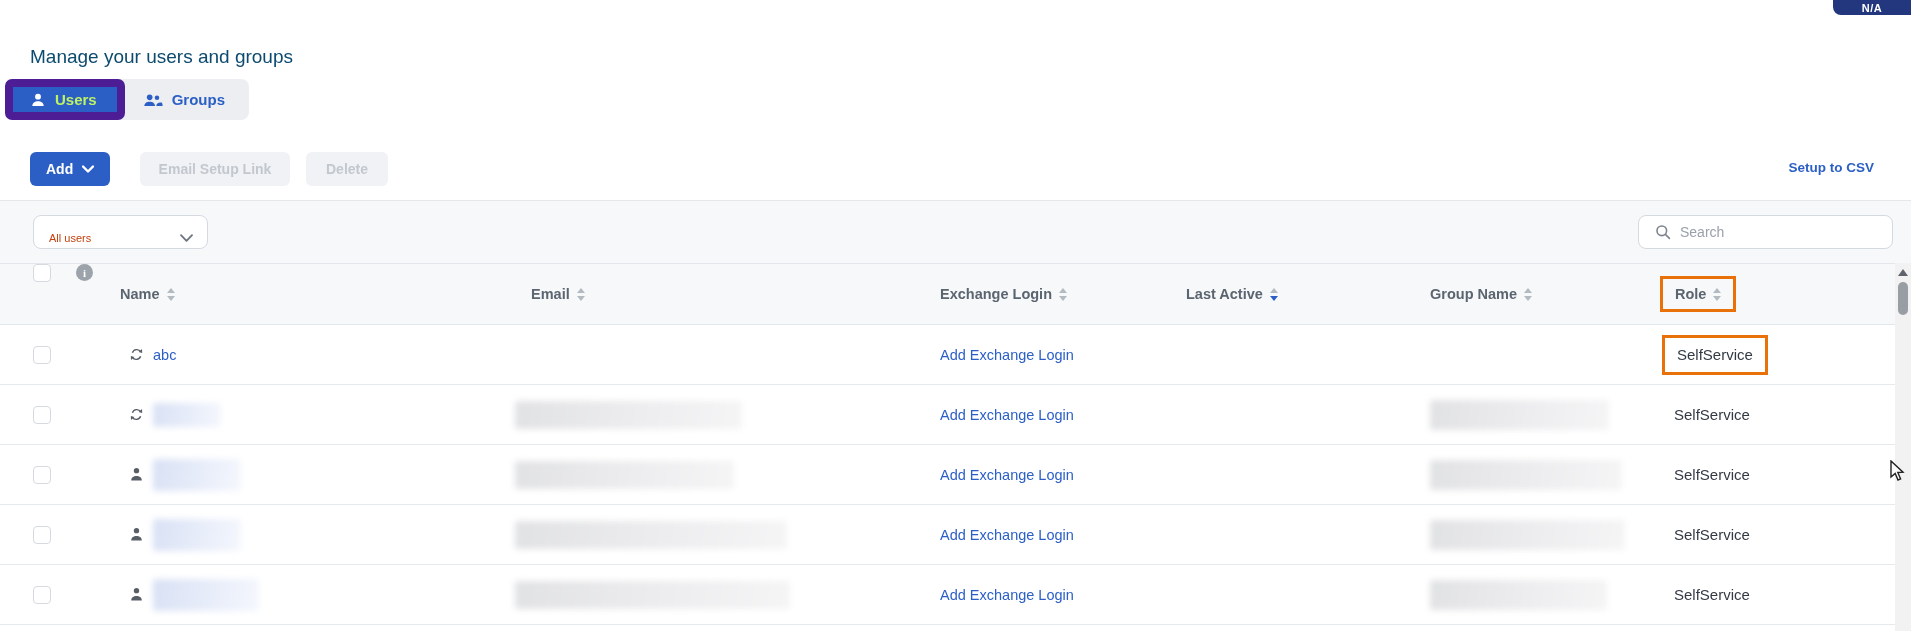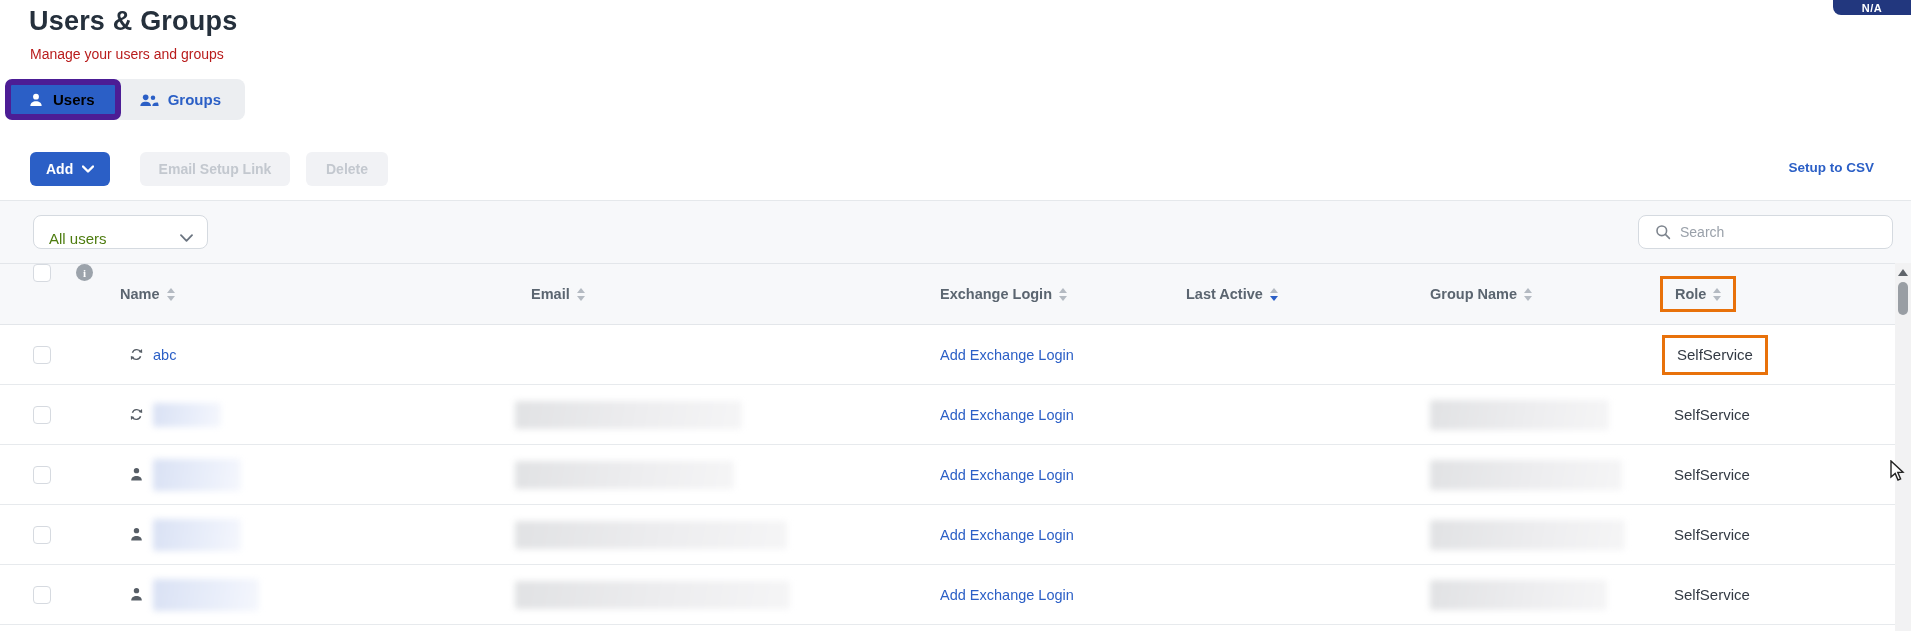--- a/index.html
+++ b/index.html
@@ -8,48 +8,48 @@
   .page { position:relative; width:1911px; height:631px; background:#fff; }
 
   
   .na-badge { position:absolute; top:0; right:0; width:78px; height:15px;
     background:#22377E; border-bottom-left-radius:8px; color:#fff;
     font-size:11px; font-weight:bold; display:flex; align-items:flex-end;
     justify-content:center; padding-bottom:1px; letter-spacing:.5px; }
 
   .page-title { position:absolute; left:29px; top:6px; font-size:27px; font-weight:bold;
     color:#25303C; letter-spacing:.2px; }
-  .page-subtitle { position:absolute; left:30px; top:46px; font-size:14px; color:#b91c1c; }
+  .page-subtitle { position:absolute; left:30px; top:46px; font-size:19px; color:#0c4a6e; }
 
   
   .tabbar { position:absolute; left:8px; top:79px; height:41px; background:#ECEEF1;
     border-radius:8px; display:flex; align-items:stretch; }
   .tab { display:flex; align-items:center; gap:9px; font-size:15px; font-weight:600;
     cursor:default; }
-  .tab-active { background:#2B5FC6; color:#000000; border:6px solid #4c1d95; border-radius:7px;
+  .tab-active { background:#2B5FC6; color:#bef264; border:8px solid #4c1d95; border-radius:7px;
     padding:0 20px 0 17px; margin-left:-3px; }
   .tab-inactive { color:#2B5FC6; padding:0 24px 0 18px; }
 
   
   .btn { position:absolute; top:152px; height:34px; border:none; border-radius:6px;
     font-family:inherit; font-size:14px; font-weight:bold; display:flex; align-items:center; }
   .btn-add { left:30px; background:#2B5FC6; color:#fff; padding:0 16px; gap:9px; }
   .btn-disabled { background:#F1F2F5; color:#C3C8CF; justify-content:center; }
   .btn-email { left:140px; width:150px; }
   .btn-delete { left:306px; width:82px; }
   .export-link { position:absolute; top:160px; right:37px; font-size:13.5px; font-weight:bold;
     color:#2B5FC6; text-decoration:none; }
 
   
   .filter-band { position:absolute; left:0; top:200px; width:1911px; height:63px;
     background:#F7F8FA; border-top:1px solid #E5E8EB; }
   .select-box { position:absolute; left:33px; top:14px; width:175px; height:34px;
     background:#fff; border:1px solid #D5DAE0; border-radius:8px; display:flex;
     align-items:center; justify-content:space-between; padding:12px 14px 0 15px;
-    font-size:15px; color:#4d7c0f; }
+    font-size:11px; color:#c2410c; }
   .search-box { position:absolute; right:18px; top:14px; width:255px; height:34px;
     background:#fff; border:1px solid #D5DAE0; border-radius:8px; display:flex;
     align-items:center; padding:0 16px; gap:9px; }
   .search-box input { border:none; outline:none; flex:1; font-family:inherit;
     font-size:14px; color:#2B3440; background:transparent; }
   .search-box input::placeholder { color:#9AA1AA; }
 
   
   .grid-row { display:grid; grid-template-columns:62px 58px 395px 415px 246px 244px 240px 235px; }
   .thead { position:absolute; left:0; top:263px; width:1911px; height:62px;
@@ -90,21 +90,20 @@
   .cursor { position:absolute; left:1890px; top:460px; }
   svg.icon { display:block; }
 </style>
 </head>
 <body>
 
 <div class="page">
 
   <div class="na-badge">N/A</div>
 
-  <div class="page-title">Users &amp; Groups</div>
   <div class="page-subtitle">Manage your users and groups</div>
 
   <div class="tabbar">
     <div class="tab tab-active">
       <span>
         <svg class="icon" width="16" height="16" viewBox="0 0 24 24">
           <circle cx="12" cy="7" r="4.4" fill="#fff"></circle>
           <path d="M3.5 21c0-4.6 3.9-7 8.5-7s8.5 2.4 8.5 7z" fill="#fff"></path>
         </svg>
       </span>

